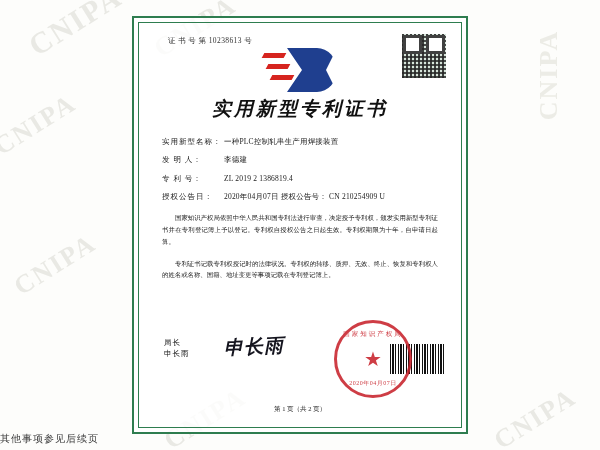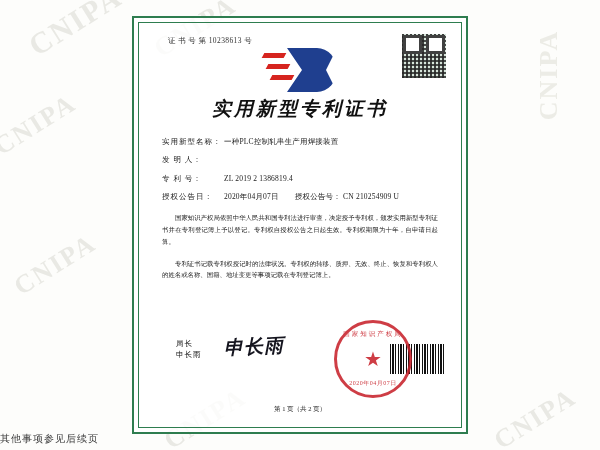--- a/index.html
+++ b/index.html
@@ -184,23 +184,23 @@
 
   .sign-area {
     position: absolute;
     left: 18px;
     right: 18px;
     bottom: 36px;
     height: 70px;
   }
   .sign-label {
     position: absolute;
-    left: 14px;
+    left: 2px;
     top: 20px;
-    font-family: Liberation Sans, sans-serif;
+    font-family: Liberation Mono, monospace;
     font-size: 7.5px;
     line-height: 1.5;
     color: #111;
     letter-spacing: 1px;
   }
   .sign-script {
     position: absolute;
     left: 62px;
     top: 16px;
     font-family: "Liberation Serif", serif;
@@ -299,35 +299,36 @@
 
       <div class="fields">
 
         <div class="frow">
           <div class="flabel">实用新型名称：</div>
           <div class="fval">一种PLC控制轧串生产用焊接装置</div>
         </div>
 
         <div class="frow">
           <div class="flabel">发 明 人：</div>
+          <div class="fval">李德建</div>
         </div>
 
         <div class="frow">
           <div class="flabel">专 利 号：</div>
           <div class="fval">ZL 2019 2 1386819.4</div>
         </div>
 
 
 
 
         <div class="frow">
           <div class="flabel">授权公告日：</div>
           <div class="fval">
             <span>2020年04月07日</span>
-            <span style="margin-left:14px;">授权公告号：</span>
+            <span style="">授权公告号：</span>
             <span>CN 210254909 U</span>
           </div>
         </div>
 
       </div>
 
       <div class="para">国家知识产权局依照中华人民共和国专利法进行审查，决定授予专利权，颁发实用新型专利证书并在专利登记簿上予以登记。专利权自授权公告之日起生效。专利权期限为十年，自申请日起算。</div>
       <div class="para">专利证书记载专利权授记时的法律状况。专利权的转移、质押、无效、终止、恢复和专利权人的姓名或名称、国籍、地址变更等事项记载在专利登记簿上。</div>
 
       <div class="barcode"></div>

